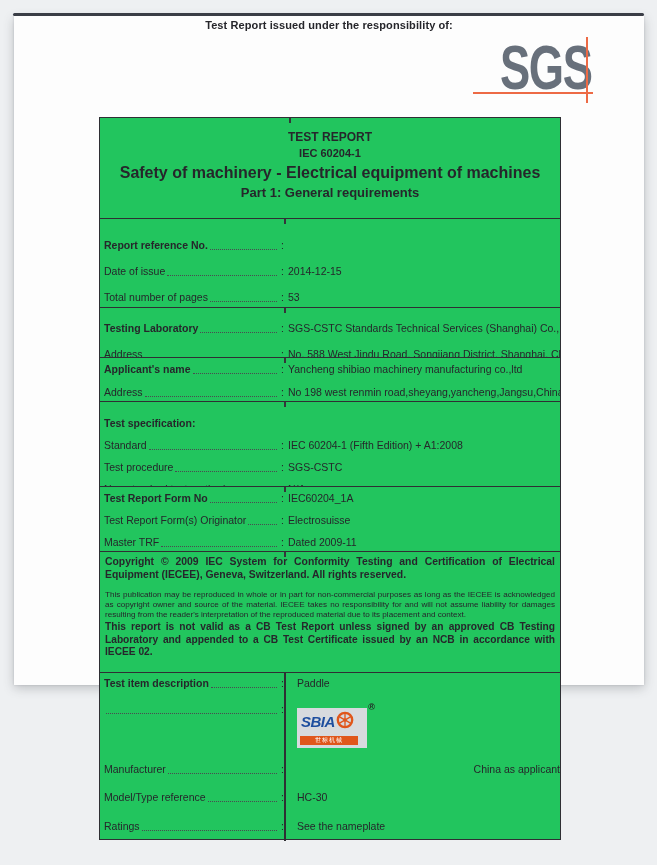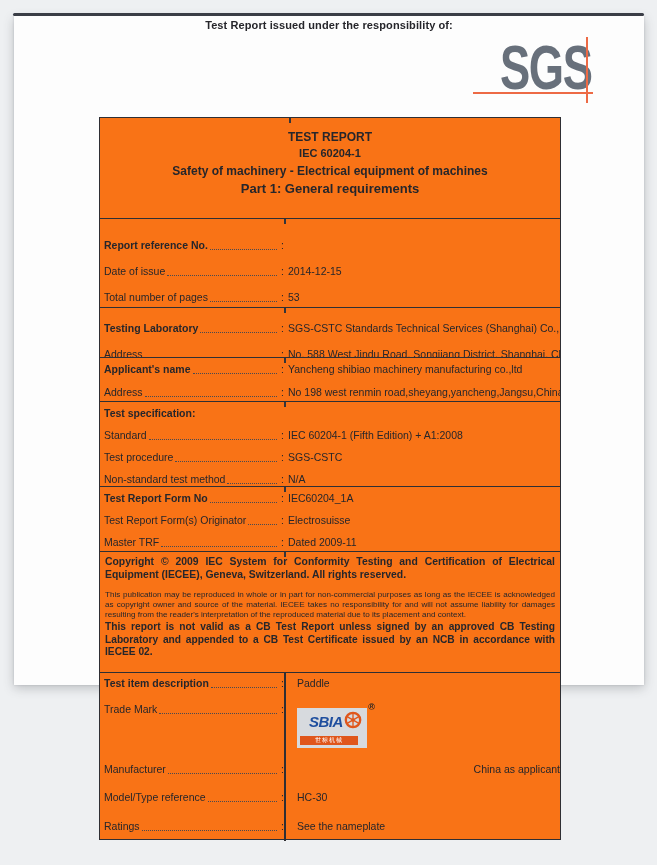--- a/index.html
+++ b/index.html
@@ -28,37 +28,37 @@
     position:absolute;left:486px;top:20px;
     font-size:63px;line-height:63px;font-weight:700;letter-spacing:-2px;
     color:#68707b;transform:scale(.72,1);transform-origin:0 0;white-space:nowrap;
   }
   .sgs-h{position:absolute;left:459px;top:76px;width:120px;height:2px;background:#ed6a45;}
   .sgs-v{position:absolute;left:572px;top:21px;width:2px;height:66px;background:#ed6a45;}
 
   
   .tbl{
     position:absolute;left:85px;top:101px;width:462px;height:723px;
-    border:1.8px solid #2f2f34;box-sizing:border-box;background:#f97316;
+    border:1.8px solid #2f2f34;box-sizing:border-box;background:#22c55e;
   }
   .sec{position:relative;box-sizing:border-box;overflow:hidden;}
   .sec + .sec{border-top:1.8px solid #2f2f34;}
   .sec.tick::after{
     content:"";position:absolute;left:184px;top:0;width:1.6px;height:5px;background:#35353a;
   }
   .s1{height:100px;padding-top:12px;text-align:center;}
   .s1::after{content:"";position:absolute;left:189px;top:0;width:1.6px;height:5px;background:#35353a;}
   .t1{font-size:12px;font-weight:700;margin-bottom:3px;}
   .t2{font-size:11px;font-weight:700;margin-bottom:5px;}
-  .t3{font-size:12px;font-weight:700;margin-bottom:3px;}
+  .t3{font-size:16px;font-weight:700;margin-bottom:3px;}
   .t4{font-size:13px;font-weight:700;}
   .s2{height:89px;padding-top:20px;}
   .s3{height:50px;padding-top:14px;}
   .s4{height:44px;padding-top:5px;}
-  .s5{height:85px;padding-top:5px;}
+  .s5{height:85px;padding-top:15px;}
   .s6{height:65px;padding-top:5px;}
   .s7{height:121px;padding:4px 5px 0 5px;}
   .s8{height:169px;padding-top:4px;}
   .s8 .vline{position:absolute;left:184px;top:0;bottom:0;width:1.6px;background:#2f2f34;}
 
   
   .row{display:flex;font-size:10.5px;line-height:13px;}
   .r26{height:26px;} .r23{height:23px;} .r22{height:22px;}
   .r28{height:28px;justify-content:space-between;} .r29{height:29px;} .r60{height:60px;}
   .left{width:184px;min-width:184px;box-sizing:border-box;display:flex;padding-left:4px;}
@@ -73,21 +73,21 @@
   
   .cp1{font-size:10.4px;line-height:12.6px;font-weight:700;text-align:justify;}
   .cp2{font-size:8.1px;line-height:9.7px;text-align:justify;margin-top:9px;}
   .cp3{font-size:10.2px;line-height:12px;text-align:justify;margin-top:1px;}
   .cp4{font-size:10.2px;line-height:12.4px;font-weight:700;text-align:justify;margin-top:2px;}
 
   
   .tm-box{
     position:relative;width:70px;height:40px;background:#d7dade;margin-top:5px;
   }
-  .tm-row{display:flex;align-items:center;padding:3px 2px 0 12px;}
+  .tm-row{display:flex;align-items:center;padding:3px 2px 0 4px;}
   .tm-word{
     color:#1e4e9e;font-weight:700;font-style:italic;font-size:15px;line-height:17px;
     letter-spacing:-.5px;white-space:nowrap;
   }
   .tm-wheel{margin-left:1px;flex:0 0 auto;}
   .tm-reg{position:absolute;top:-7px;right:-8px;font-size:9px;font-weight:700;color:#222;}
   .tm-banner{
     position:absolute;left:3px;right:9px;bottom:3px;height:9px;background:#e0561b;
     color:#fff;font-size:6px;line-height:9px;text-align:center;overflow:hidden;letter-spacing:1px;
   }
@@ -244,21 +244,20 @@
       <div class="row r26">
         <div class="left">
             <span class="lbl b">Test item description</span>
             <span class="dots"></span>
             <span class="colon">:</span>
           </div>
         <div class="val">Paddle</div>
       </div>
       <div class="row r60">
         <div class="left">
-            <span class="lbl">Trade Mark</span>
             <span class="dots"></span>
             <span class="colon">:</span>
           </div>
         <div class="val">
           <div class="tm-box">
             <div class="tm-reg">®</div>
             <div class="tm-row">
               <span class="tm-word">SBIA</span>
               <span class="tm-wheel">
                 <svg width="18" height="18" viewBox="0 0 20 20">

